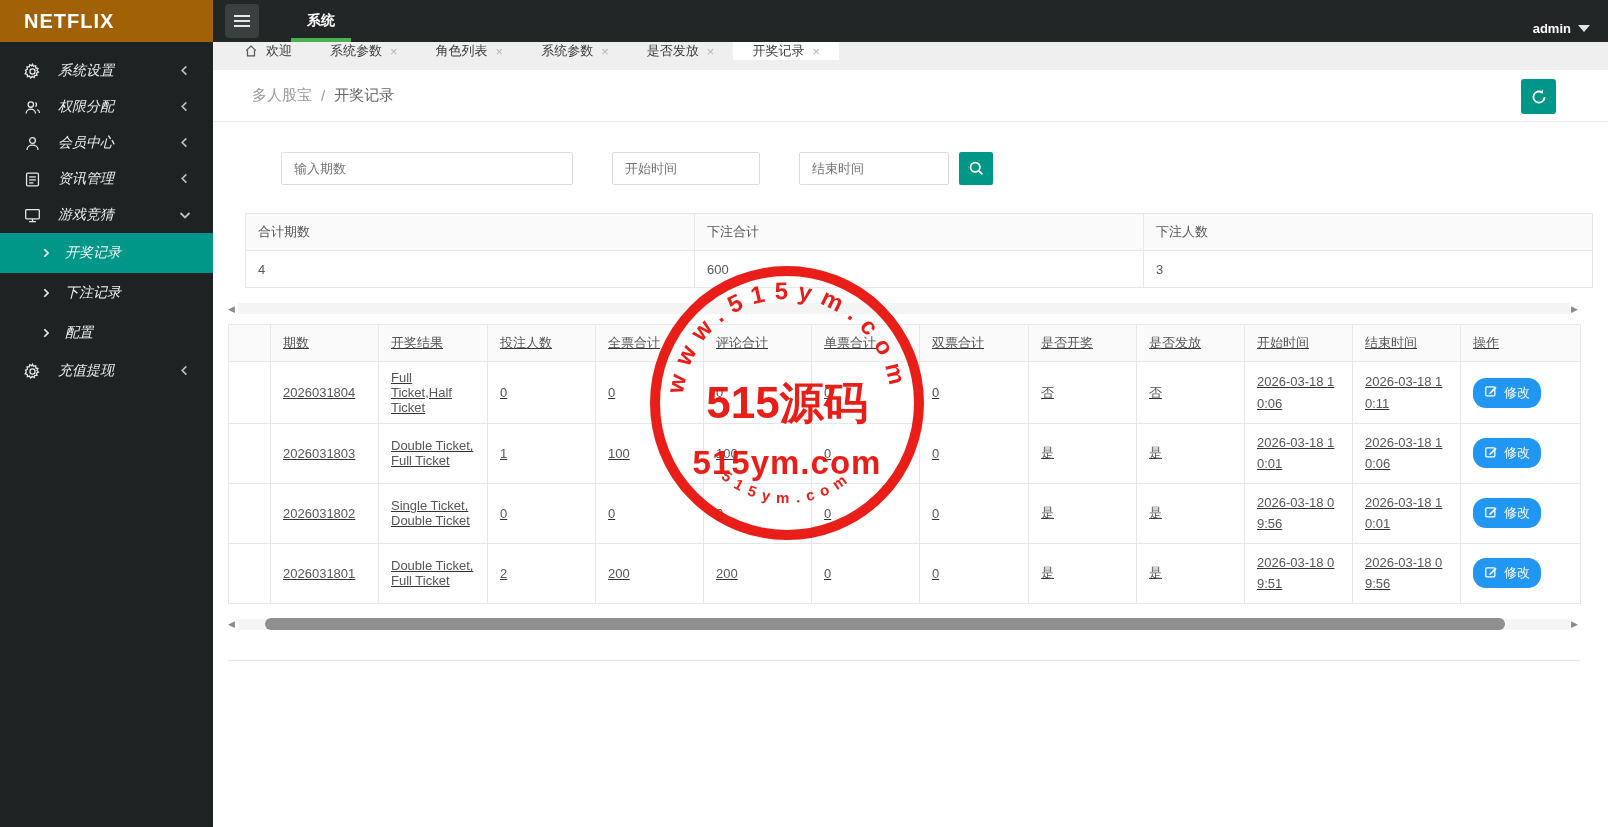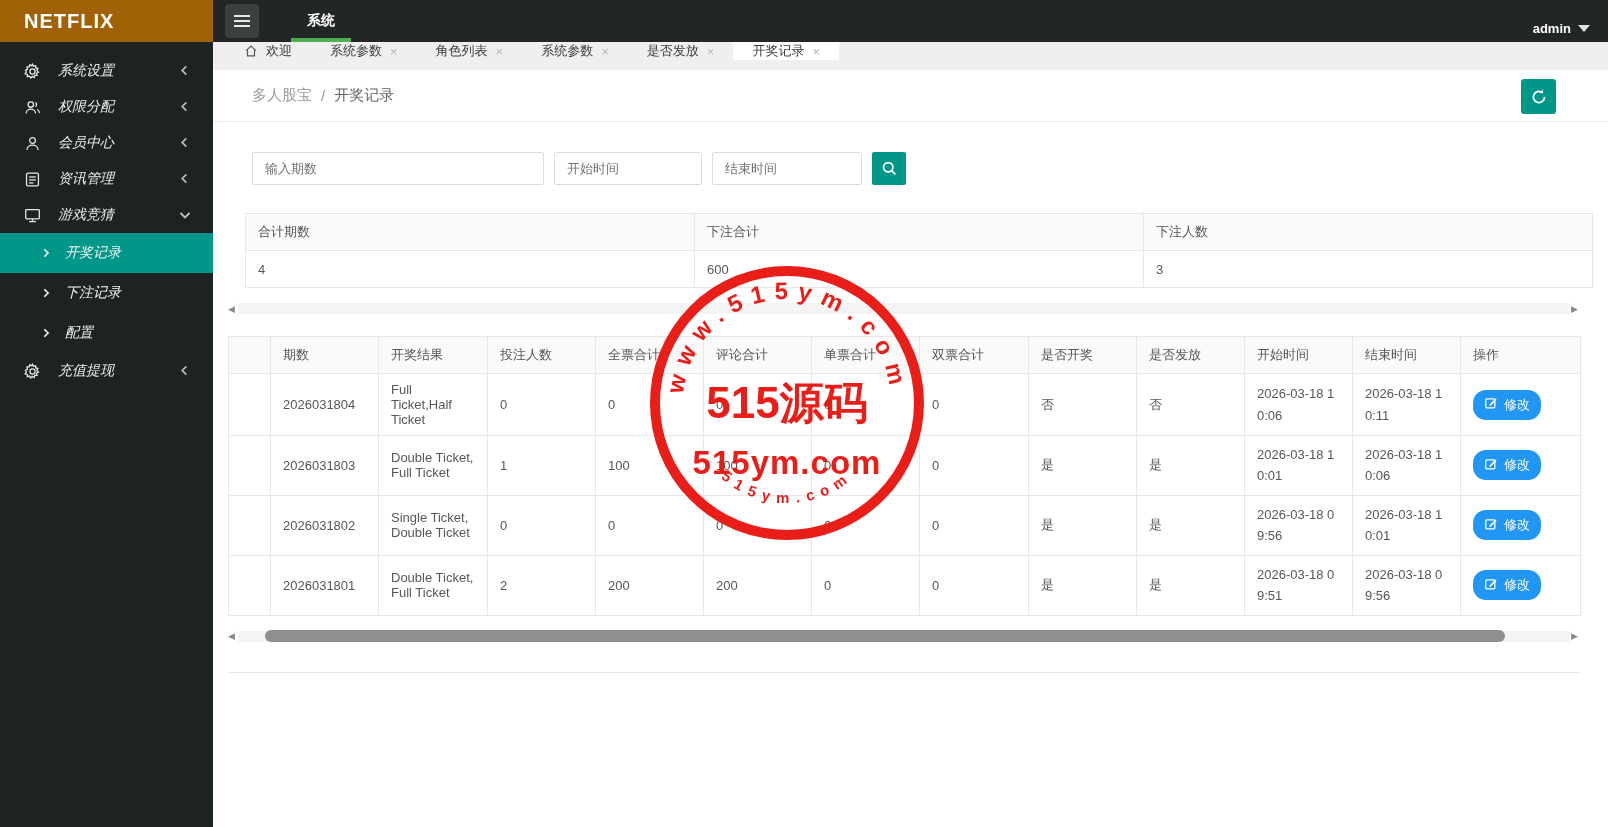--- a/index.html
+++ b/index.html
@@ -55,21 +55,21 @@
   .crumb-row { height:52px; border-bottom:1px solid #ededed; display:flex; align-items:center;
                padding-left:39px; position:relative; }
   .crumb { font-size:15px; color:#999; display:flex; gap:9px; align-items:center; }
   .crumb .cur { color:#666; }
   .refresh-btn { position:absolute; right:52px; top:9px; width:35px; height:35px; background:#009688;
                  border:none; border-radius:3px; cursor:pointer; display:flex; align-items:center;
                  justify-content:center; }
 
   .filters { margin:30px 0 0 39px; display:flex; align-items:center; gap:10px; }
   .filters input { height:33px; border:1px solid #dcdcdc; border-radius:2px; padding:5px 12px;
-                   font-size:13px; color:#444; outline:none; font-family:inherit; }
+                   font-size:13px; color:#444; outline:none; font-family:inherit;margin-left:29px; }
   .filters input::placeholder { color:#737373; opacity:1; }
   .in-period { width:292px; }
   .in-start  { width:148px; }
   .in-end    { width:150px; }
   .search-btn { width:34px; height:33px; background:#009688; border:none; border-radius:2px;
                 cursor:pointer; display:flex; align-items:center; justify-content:center; margin-left:0px; }
 
   table { border-collapse:collapse; font-size:13px; }
   th, td { border:1px solid #e7e7e7; text-align:left; font-weight:normal; }
   thead th { background:#fafafa; color:#555; height:37px; padding:0 12px; }
@@ -79,21 +79,21 @@
   .summary-table td { height:37px; padding:0 12px; }
 
   .hscroll { position:relative; height:15px; margin:13px 0 0 15px; width:1352px; }
   .hscroll .trk { position:absolute; left:10px; right:10px; top:2px; bottom:2px; background:#f4f4f4; }
   .hscroll .arrow { position:absolute; top:0; width:9px; height:100%; display:flex; align-items:center;
                     color:#8a8a8a; font-size:9px; cursor:pointer; background:#fff; }
   .hscroll .arrow.l { left:0; } .hscroll .arrow.r { right:0; }
   .hscroll .thumb { position:absolute; top:1px; height:12px; left:37px; width:1240px;
                     background:#8f8f8f; border-radius:7px; cursor:grab; }
 
-  .main-table { margin:20px 0 0 15px; width:1352px; table-layout:fixed; }
+  .main-table { margin:8px 0 0 15px; width:1352px; table-layout:fixed;text-decoration:underline; }
   .main-table tbody td { height:58px; }
   .main-table td.date { word-break:break-all; line-height:1.65; }
   .edit-btn { background:#2196f3; color:#fff; border:none; border-radius:13px; height:30px;
               padding:0 11px; font-size:13px; cursor:pointer; display:inline-flex; align-items:center;
               gap:6px; font-family:inherit; }
 
   .bottom-divider { height:1px; background:#e6e6e6; width:1352px; margin:28px 0 0 15px; }
 
   
   .stamp { position:absolute; left:627px; top:243px; width:320px; height:320px;

